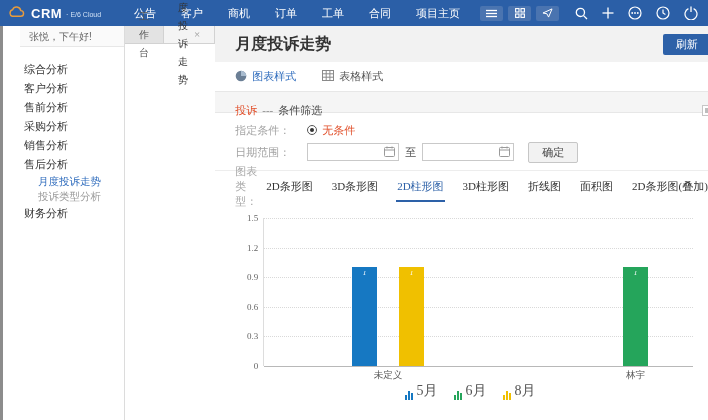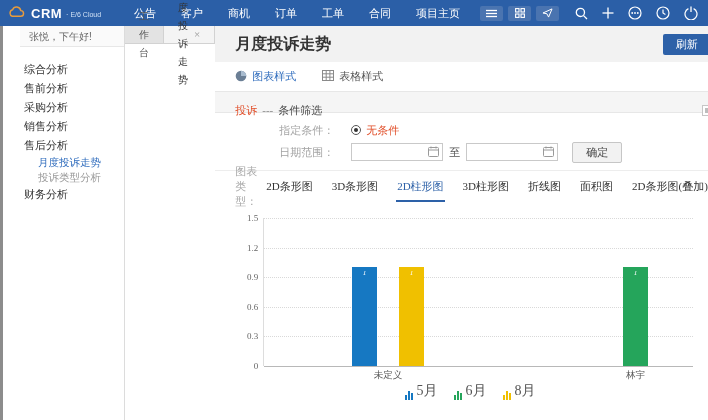--- a/index.html
+++ b/index.html
@@ -50,21 +50,21 @@
 
   .filter-header { height:22px; background:#f5f5f5; border-top:1px solid #e7e7e7; border-bottom:1px solid #e7e7e7; display:flex; align-items:center; padding:16px 10px 0 20px; font-size:11px; }
   .filter-keyword { color:#e14f2a; margin-right:5px; }
   .filter-sep { color:#888; margin-right:5px; }
   .filter-title { color:#444; }
   .collapse-box { margin-left:auto; width:11px; height:11px; border:1px solid #c6c6c6; background:#fff; display:flex; align-items:center; justify-content:center; cursor:pointer; }
   .collapse-box i { width:5px; height:5px; background:#bdbdbd; display:block; }
 
   .filter-body { padding:6px 0 7px 0; border-bottom:1px solid #ededed; }
   .f-row { display:flex; align-items:center; height:22px; padding-left:20px; font-size:11px; }
-  .f-label { color:#a3a3a3; width:72px; flex:0 0 72px;margin-left:44px; }
+  .f-label { color:#a3a3a3; width:72px; flex:0 0 72px; }
   .radio { width:10px; height:10px; border:1px solid #555; border-radius:50%; display:inline-flex; align-items:center; justify-content:center; margin-right:5px; cursor:pointer; }
   .radio i { width:4px; height:4px; background:#333; border-radius:50%; display:block; }
   .cond-value { color:#e14f2a; }
   .date-input { width:92px; height:18px; border:1px solid #c9c9c9; background:#fff; display:flex; align-items:center; justify-content:flex-end; padding-right:3px; cursor:text; }
   .to-label { margin:0 6px; color:#555; }
   .confirm-btn { margin-left:14px; background:#f2f2f2; border:1px solid #c6c6c6; border-radius:2px; font-size:11px; color:#444; padding:2px 13px; cursor:pointer; font-family:inherit; }
 
   .chart-toolbar { height:31px; display:flex; align-items:center; padding:0 14px 0 20px; font-size:11px; }
   .ct-label { color:#a8a8a8; margin-right:8px; }
   .ct-types { display:flex; gap:17px; }
@@ -171,20 +171,21 @@
     </div>
   </div>
 
   <div class="body-row">
     <div class="left-strip"></div>
 
     <div class="sidebar">
       <div class="greeting">张悦，下午好!</div>
       <div class="menu">
         <div class="menu-item">综合分析</div>
+        <div class="menu-item">客户分析</div>
         <div class="menu-item">售前分析</div>
         <div class="menu-item">采购分析</div>
         <div class="menu-item">销售分析</div>
         <div class="menu-item">售后分析</div>
         <div class="menu-item sub active">月度投诉走势</div>
         <div class="menu-item sub">投诉类型分析</div>
         <div class="menu-item">财务分析</div>
       </div>
     </div>
 

